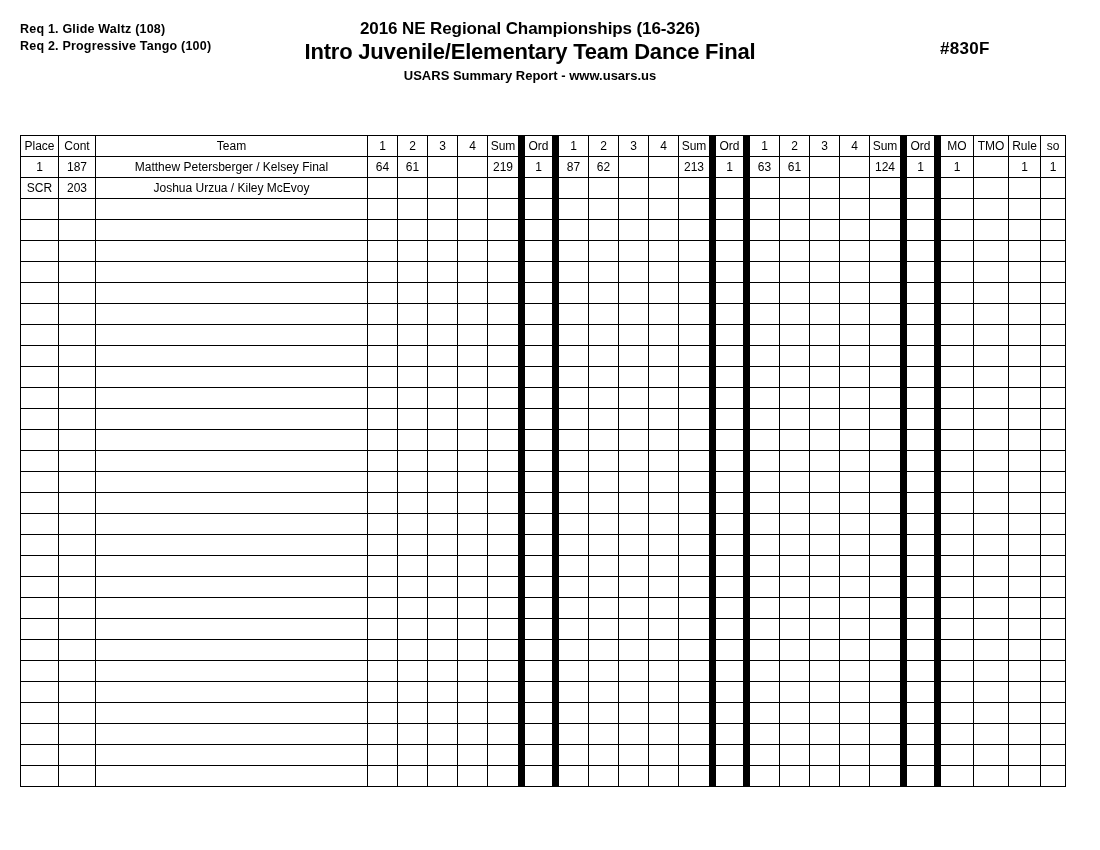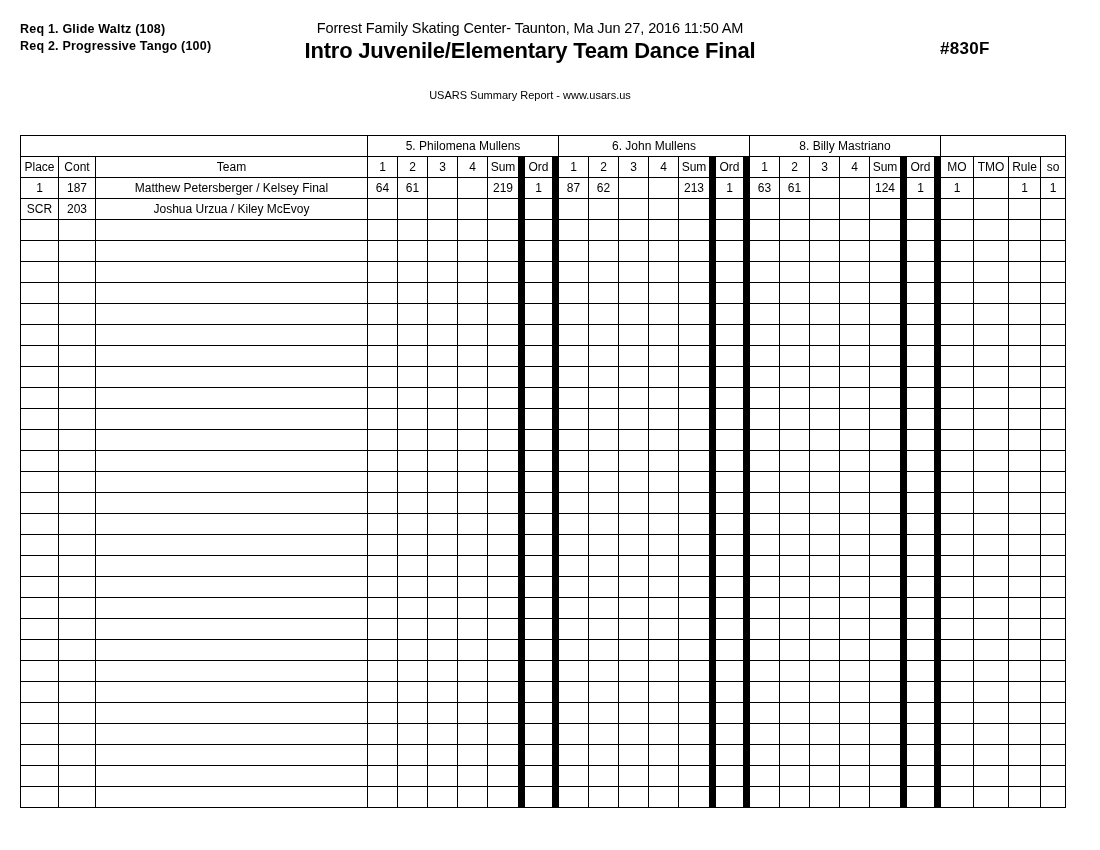--- a/index.html
+++ b/index.html
@@ -48,24 +48,23 @@
     line-height: 20px;
     letter-spacing: -0.1px;
   }
   #division-title {
     font-size: 22px;
     font-weight: bold;
     line-height: 25px;
     letter-spacing: -0.2px;
   }
   #report-subtitle {
-    font-size: 11px;
-    font-weight: normal;
+    font-size: 13px;
+    font-weight: bold;
     line-height: 23px;
-    margin-top: 21px;
   }
 
   #event-code {
     position: absolute;
     left: 940px; top: 39px;
     font-size: 17px;
     font-weight: bold;
     letter-spacing: 0.3px;
   }
 
@@ -142,21 +141,21 @@
 <body>
 
 <div id="header">
 
   <div id="req-block">
     <div class="req-line">Req 1.  Glide Waltz (108)</div>
     <div class="req-line">Req 2.  Progressive Tango (100)</div>
   </div>
 
   <div id="title-block">
-    <div id="venue-line">Forrest Family Skating Center- Taunton, Ma  Jun 27, 2016  11:50 AM</div>
+    <div id="event-title">2016 NE Regional Championships (16-326)</div>
     <div id="division-title">Intro Juvenile/Elementary Team Dance Final</div>
     <div id="report-subtitle">USARS Summary Report - www.usars.us</div>
   </div>
 
   <div id="event-code">#830F</div>
 </div>
 
 <table id="score-table">
   <colgroup id="score-colgroup">
       <col style="width: 38px;">
@@ -185,27 +184,20 @@
       <col style="width: 31px;">
       <col style="width: 5px;">
       <col style="width: 28px;">
       <col style="width: 5px;">
       <col style="width: 33px;">
       <col style="width: 35px;">
       <col style="width: 32px;">
       <col style="width: 25px;">
     </colgroup>
   <tbody id="score-body">
-      <tr class="judge-band">
-        <td class="band-empty" colspan="3"></td>
-        <td class="judge-name-band" colspan="8">5.  Philomena Mullens</td>
-        <td class="judge-name-band" colspan="8">6.  John Mullens</td>
-        <td class="judge-name-band" colspan="8">8.  Billy Mastriano</td>
-        <td class="band-empty" colspan="4"></td>
-      </tr>
       <tr class="col-head">
         <td>Place</td>
         <td>Cont</td>
         <td class="head-left">Team</td>
         <td>1</td>
         <td>2</td>
         <td>3</td>
         <td>4</td>
         <td>Sum</td>
         <td class="sep"></td>

